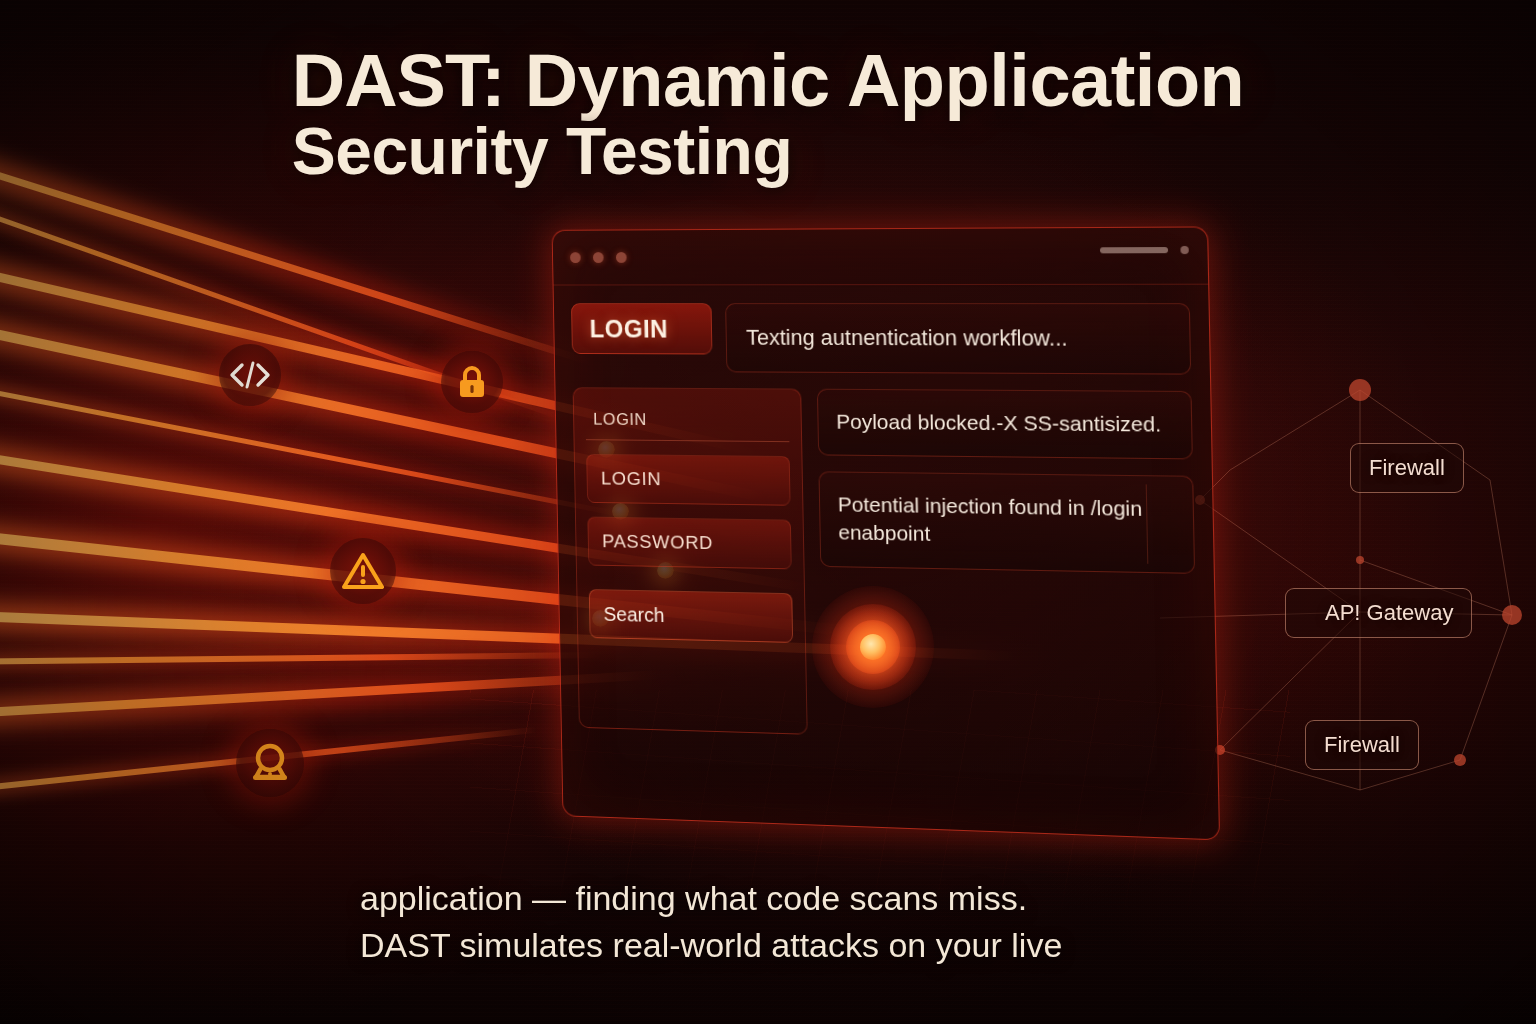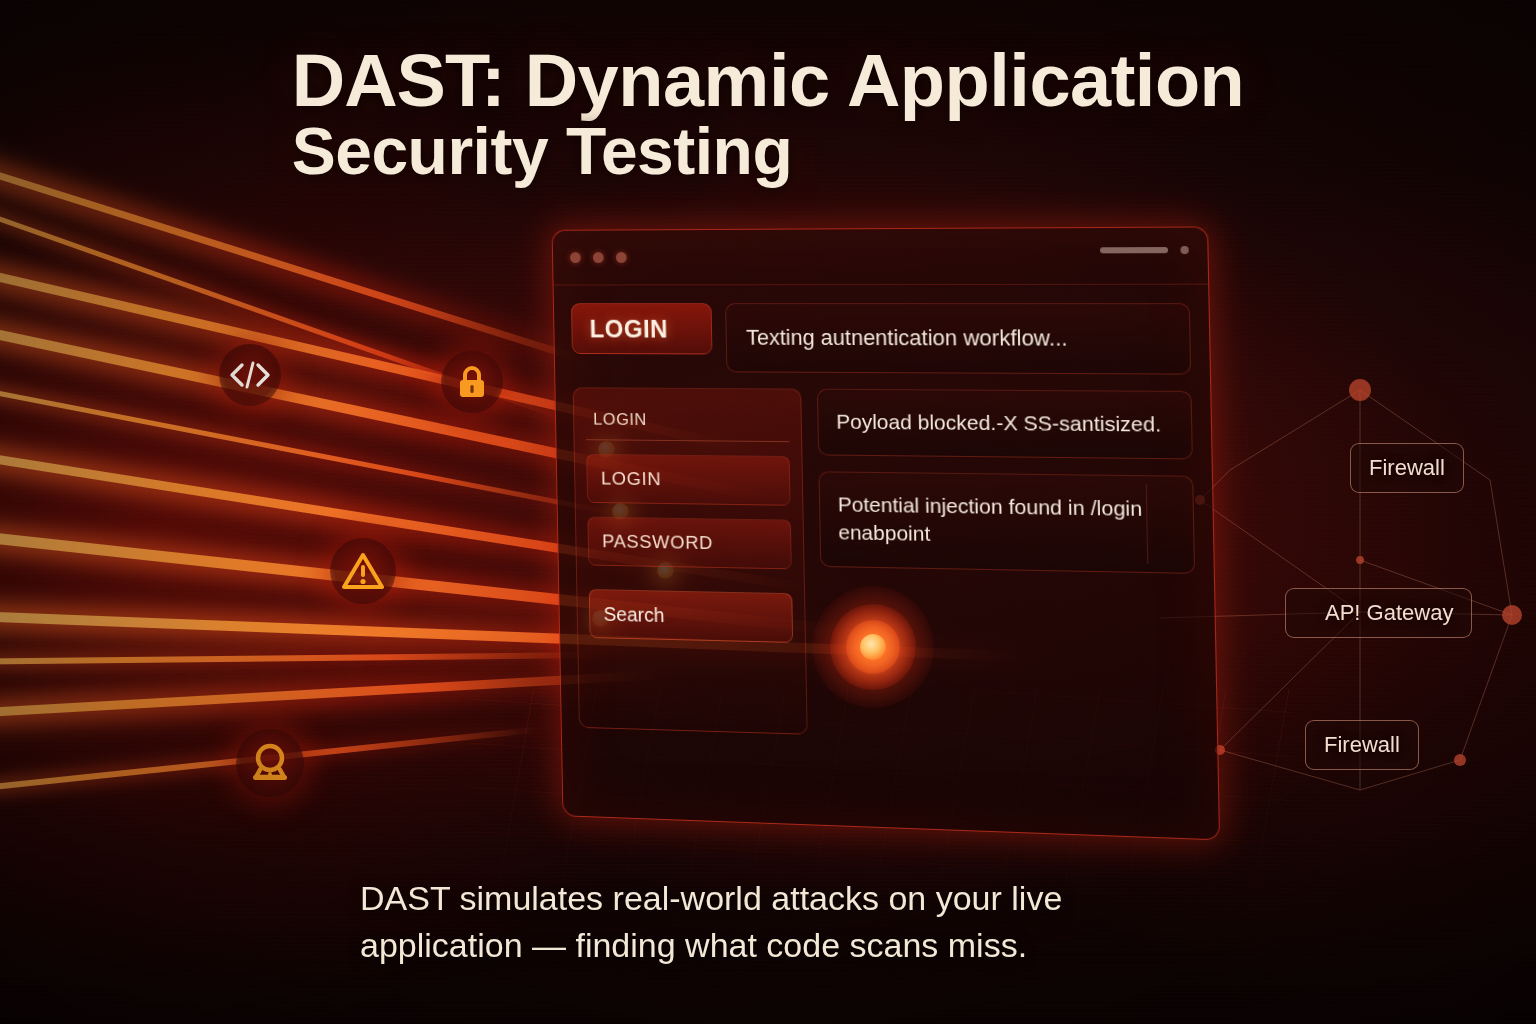--- a/index.html
+++ b/index.html
@@ -405,18 +405,18 @@
         <circle cx="300" cy="430" r="6"></circle>
       </g>
     </svg>
 
     <div class="node-chip" id="node-firewall">Firewall</div>
     <div class="node-chip" id="node-gateway">AP! Gateway</div>
     <div class="node-chip" id="node-database">Firewall</div>
   </div>
 
   <div class="caption">
+    <div>application — finding what code scans miss.</div>
     <div>DAST simulates real-world attacks on your live</div>
-    <div>application — finding what code scans miss.</div>
   </div>
 
   <div class="vignette"></div>
 </div>
 
 </body></html>

